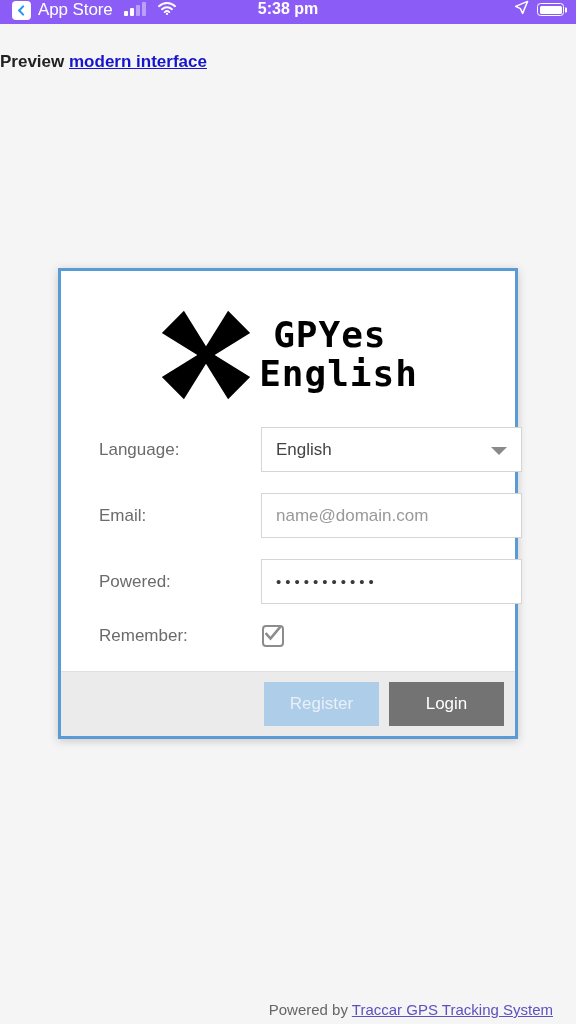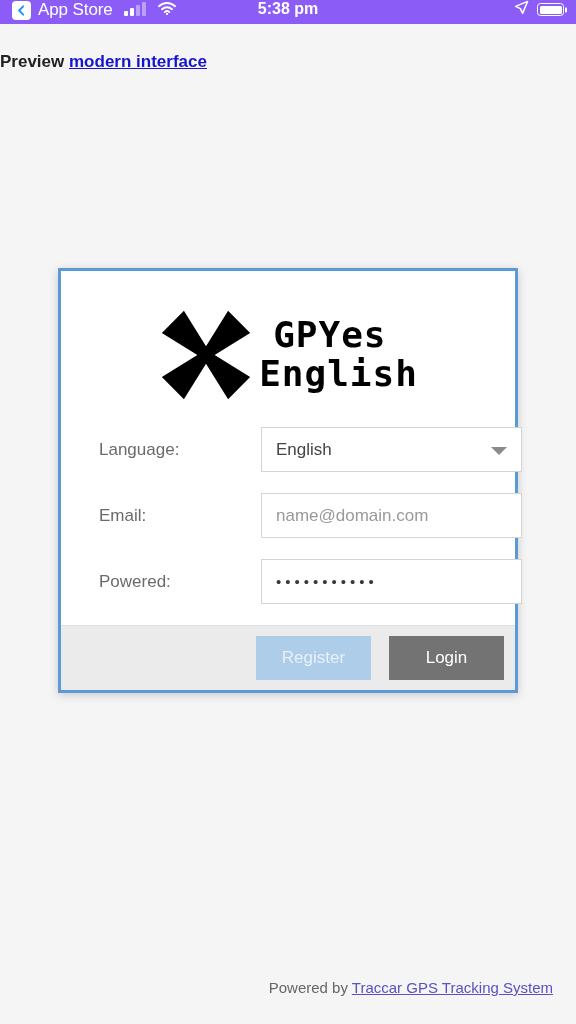--- a/index.html
+++ b/index.html
@@ -209,40 +209,40 @@
 
   
   .card-footer {
     margin-top: 10px;
     background: #ebebeb;
     border-top: 1px solid #e0e0e0;
     height: 65px;
     display: flex;
     align-items: center;
     justify-content: flex-end;
-    gap: 18px;
+    gap: 10px;
     padding-right: 11px;
     padding-left: 28px;
   }
   .btn {
     width: 115px;
     height: 44px;
     border: none;
     font-size: 17px;
     font-family: "Liberation Sans", sans-serif;
     color: #ffffff;
     cursor: pointer;
   }
   .btn-register { background: #aecde8; color: #e8f1f9; }
   .btn-login { background: #737373; }
 
   
   .page-footer {
     position: absolute;
-    bottom: 28px;
+    bottom: 6px;
     right: 23px;
     font-size: 15px;
     color: #666666;
   }
   .page-footer a {
     color: #5b51bf;
     text-decoration: underline;
   }
 </style>
 </head>
@@ -326,20 +326,32 @@
 
     <div class="frow">
       <div class="flabel">Powered:</div>
       <div class="fctrl">
         <div class="txtfield">
           <span class="dots">•••••••••••</span>
         </div>
       </div>
     </div>
 
+    <div class="frow" style="margin-bottom:24px;">
+      <div class="flabel">Remember:</div>
+      <div class="fctrl">
+        <div class="checkbox">
+          <span>
+            <svg width="16" height="14" viewBox="0 0 16 14">
+                <path d="M1.5 7 L5.5 11.5 L14.5 0.8" fill="none" stroke="#8c8c8c" stroke-width="2.6" stroke-linecap="square"></path>
+              </svg>
+          </span>
+        </div>
+      </div>
+    </div>
 
   </div>
 
   <div class="card-footer">
     <button class="btn btn-register">Register</button>
     <button class="btn btn-login">Login</button>
   </div>
 </div>
 
 <div class="page-footer">

